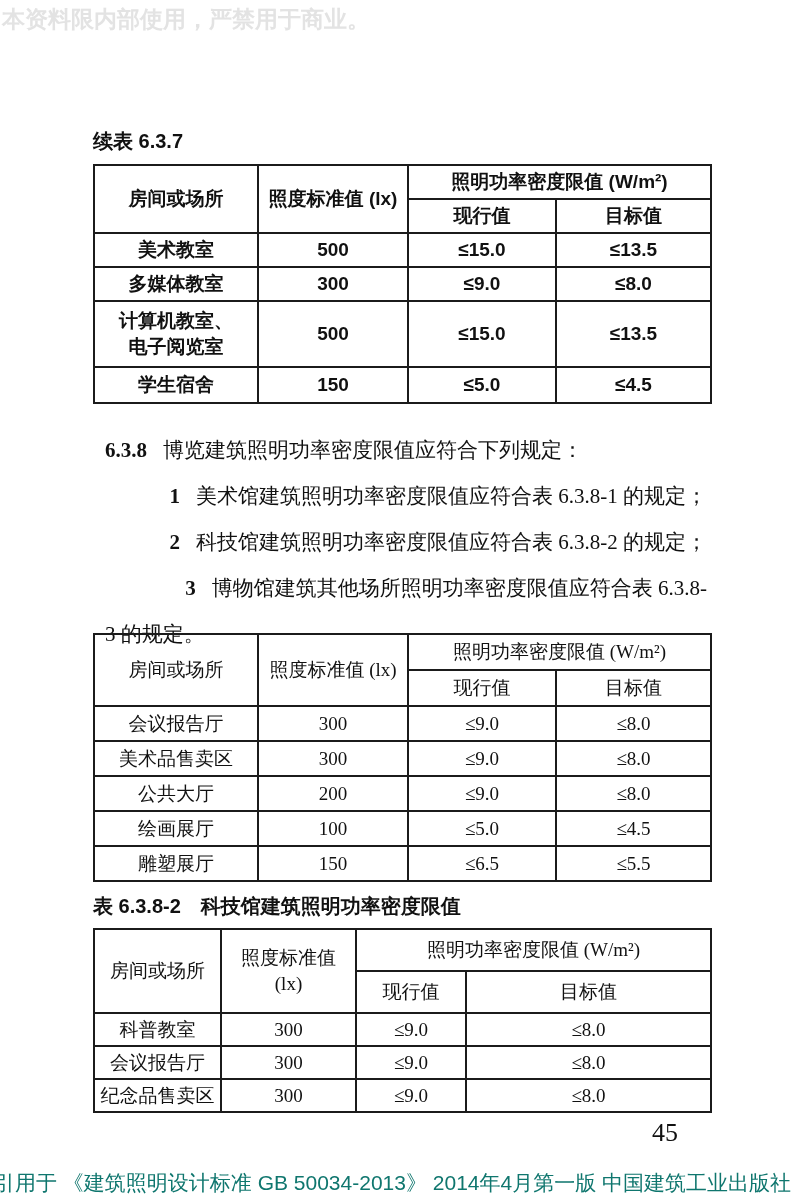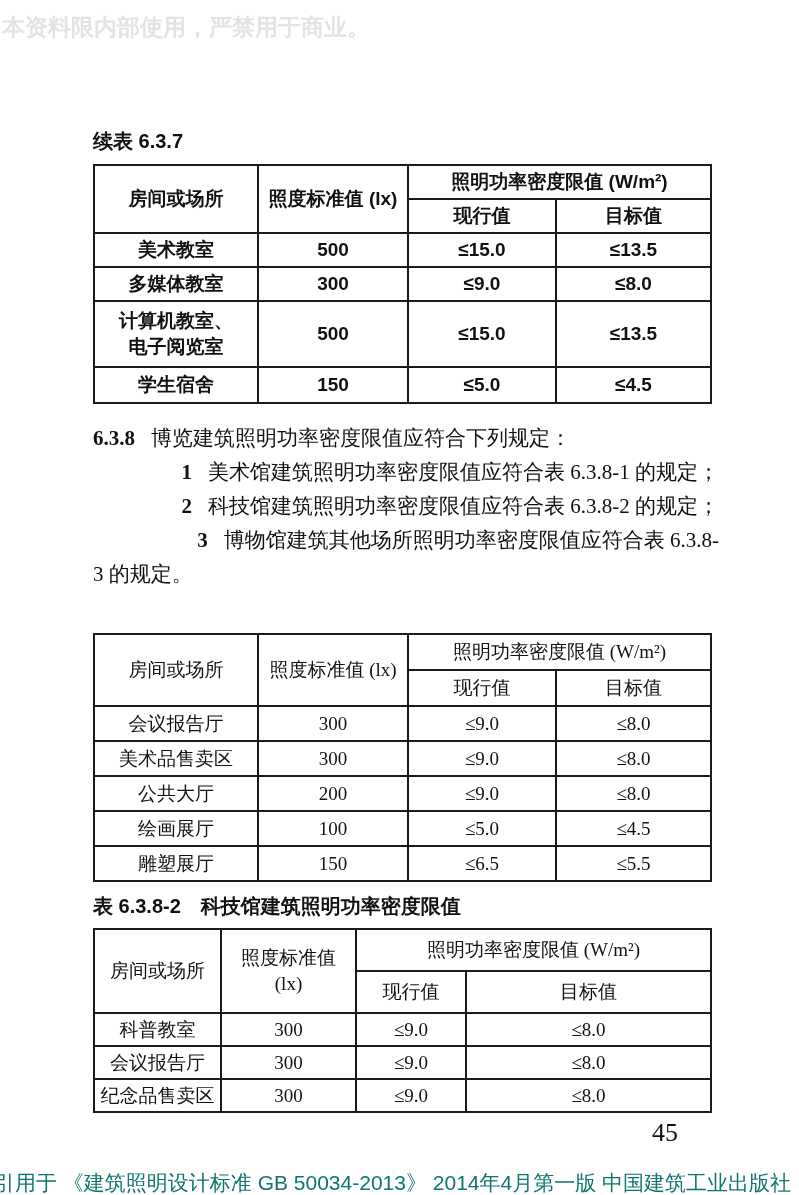--- a/index.html
+++ b/index.html
@@ -5,21 +5,21 @@
   html,body{margin:0;padding:0;}
   body{background:#9a9a9a;}
   .page{
     position:relative;width:799px;height:1195px;background:#ffffff;
     font-family:"Liberation Serif",serif;color:#111;overflow:hidden;
     margin:0 auto;
   }
   .watermark{
     position:absolute;top:4px;left:2px;
     font-family:"Liberation Sans",sans-serif;font-weight:bold;
-    font-size:23px;color:#e3e3e3;white-space:nowrap;margin-top:8px;
+    font-size:23px;color:#e3e3e3;white-space:nowrap;
   }
   .tbl-title{
     position:absolute;left:93px;width:617px;
     font-family:"Liberation Sans",sans-serif;font-weight:bold;font-size:20px;
     white-space:nowrap;
   }
   #t1-title{top:128px;}
   #t2-title{top:597px;}
   #t3-title{top:893px;}
   table{
@@ -47,21 +47,21 @@
   
   #table3{top:928px;}
   #table3 th,#table3 td{font-family:"Liberation Serif",serif;font-weight:normal;font-size:19px;}
   #table3 thead tr{height:42px;}
   #table3 tbody tr{height:33px;}
 
   .section{
     position:absolute;left:93px;top:421px;width:626px;
     font-size:21px;line-height:34px;
   }
-  .section p{margin:0;}
+  .section p{margin:12px;}
   .section .num{font-weight:bold;margin-right:16px;}
   .section .indent{padding-left:42px;text-align:right;}
   .page-number{
     position:absolute;left:652px;top:1118px;
     font-size:26px;font-family:"Liberation Serif",serif;
   }
   .footer{
     position:absolute;right:8px;top:1169px;
     font-family:"Liberation Sans",sans-serif;font-size:21px;color:#0f766e;
     white-space:nowrap;

